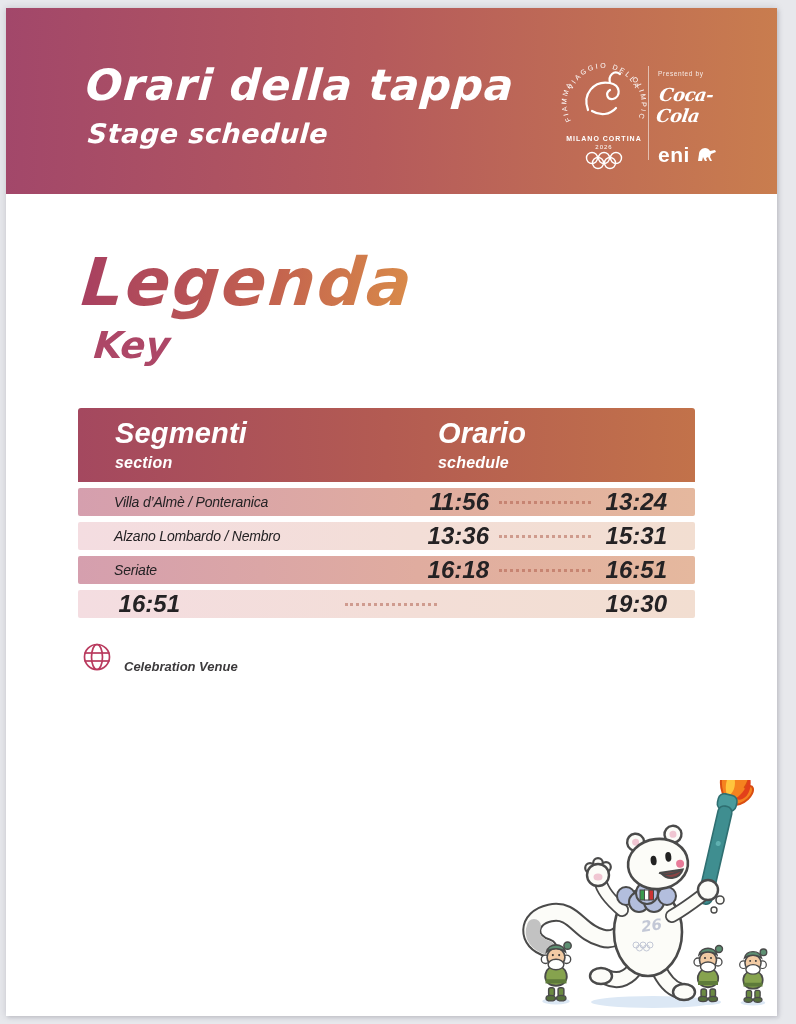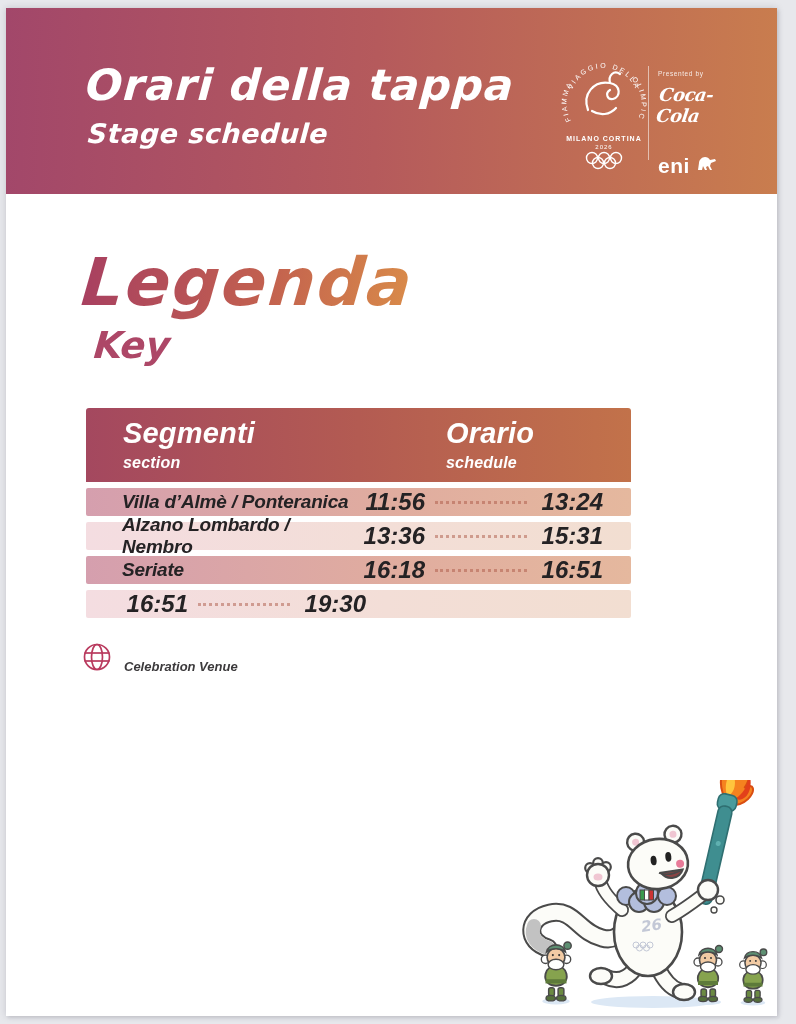--- a/index.html
+++ b/index.html
@@ -40,63 +40,63 @@
     position:absolute; left:642px; top:58px; width:1px; height:94px;
     background:rgba(255,255,255,.55);
   }
   .sponsors { position:absolute; left:652px; top:62px; width:110px; color:#fff; }
   .presented-by { font-size:6.5px; letter-spacing:.6px; opacity:.85; }
   .cocacola {
     margin-top:7px;
     font-family:"DejaVu Serif", serif; font-style:italic; font-weight:700;
     font-size:18px; letter-spacing:-.5px; transform:skewX(-8deg); width:90px;
   }
-  .eni-row { margin-top:28px; display:flex; align-items:flex-start; gap:4px; }
+  .eni-row { margin-top:17px; display:flex; align-items:center; gap:4px; }
   .eni-text { font-size:21px; font-weight:700; letter-spacing:.5px; }
   
   .legend-title {
     position:absolute; left:76px; top:236px;
     font-family:"DejaVu Sans", sans-serif;
     font-style:italic; font-weight:700; font-size:66px; letter-spacing:2px;
     background:linear-gradient(90deg,#a84060 0%,#c2604f 55%,#d98b49 100%);
     -webkit-background-clip:text; background-clip:text;
     color:transparent;
     transform:skewX(-5deg);
   }
   .legend-sub {
     position:absolute; left:88px; top:316px;
     font-family:"DejaVu Sans", sans-serif;
     font-style:italic; font-weight:700; font-size:37px; color:#ad4767;
     transform:skewX(-5deg);
   }
   
-  .sched-table { position:absolute; left:80px; top:400px; width:545px; }
+  .sched-table { position:absolute; left:72px; top:400px; width:617px; }
   .thead {
     position:relative; height:74px; border-radius:3px 3px 0 0;
     background:linear-gradient(90deg,#a4485f 0%,#b35b52 50%,#c2724a 100%);
     color:#fff;
   }
   .th-seg { position:absolute; left:37px; top:9px; }
   .th-ora { position:absolute; left:360px; top:9px; }
   .th-main {
     font-style:italic; font-weight:700; font-size:29px; letter-spacing:.2px;
   }
   .th-sub {
     font-style:italic; font-weight:700; font-size:16px; margin-top:4px; letter-spacing:.2px;
   }
   .trow {
     height:28px; margin-top:6px; border-radius:2px;
     display:flex; align-items:center;
     padding:0 28px 0 36px;
   }
   .trow:first-of-type { margin-top:5px; }
   .trow.dark { background:linear-gradient(90deg,#d59fae 0%,#e0ac9f 55%,#e5b89e 100%); }
-  .trow.light { background:linear-gradient(90deg,#f4dde1 0%,#f3ded7 55%,#f2ded1 100%); }
+  .trow.light { background:linear-gradient(90deg,#f4dde1 0%,#f3ded7 55%,#f2ded1 100%);justify-content:space-between; }
   .seg-name {
-    flex:1; font-style:italic; font-weight:700; font-size:19px; color:#242224;
+    flex:1; font-style:italic; font-weight:400; font-size:14px; color:#242224;
     letter-spacing:-.2px;
   }
   .t-start, .t-end {
     width:66px; text-align:right;
     font-style:italic; font-weight:700; font-size:24px; color:#242224;
   }
   .leader {
     width:92px; height:0; margin:0 10px;
     border-top:3px dotted rgba(172,88,70,.50);
   }

